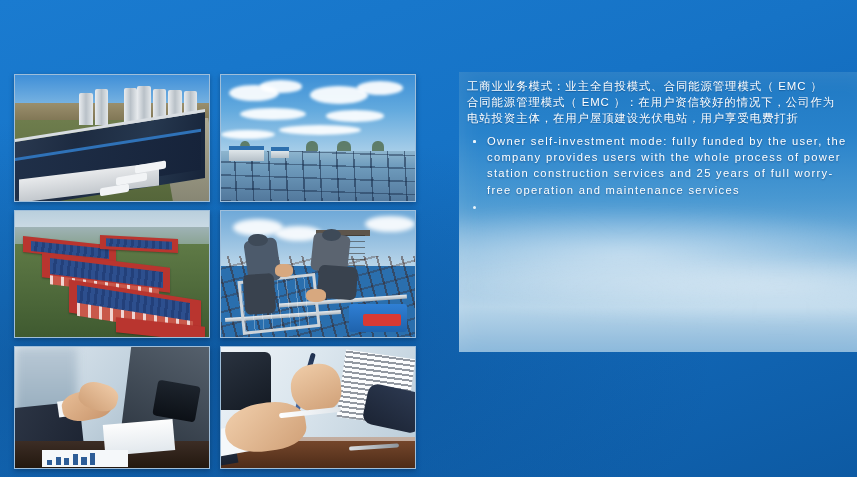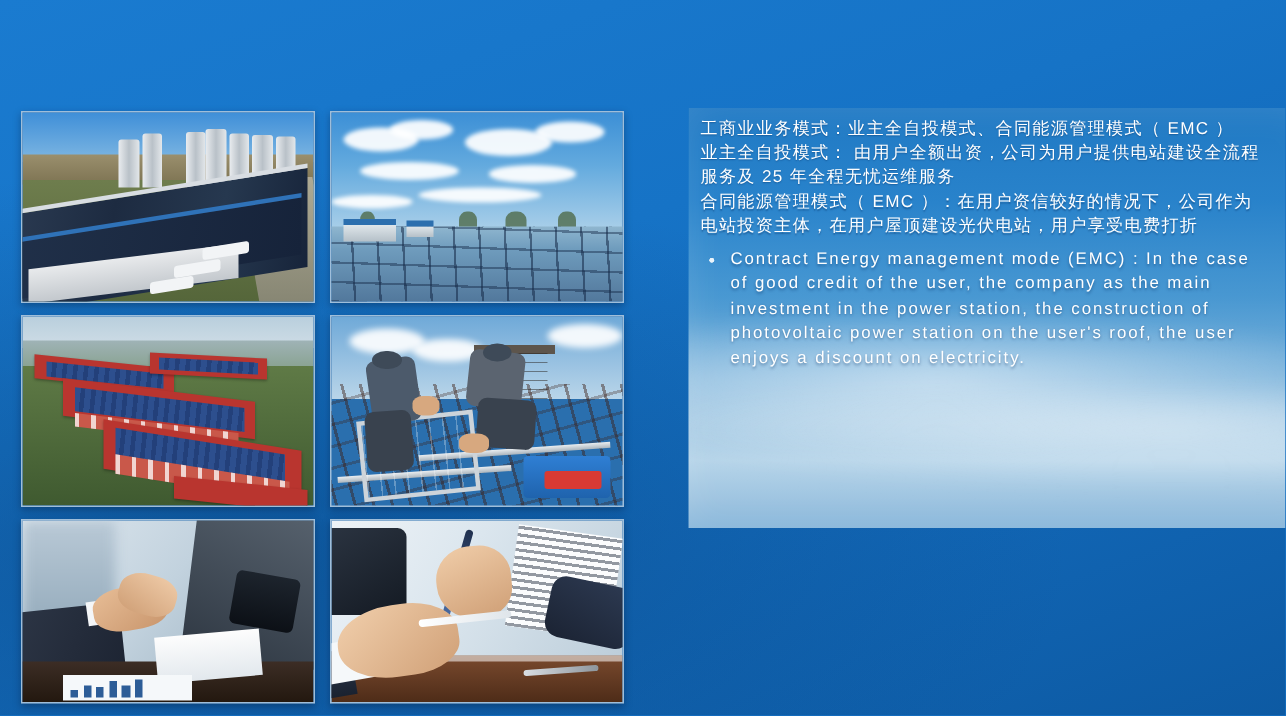--- a/index.html
+++ b/index.html
@@ -423,33 +423,32 @@
   </div>
 
   <div id="text-panel">
     <div id="panel-haze"></div>
     <div id="panel-haze2"></div>
 
     <div id="panel-inner">
 
       <div id="cn-block">
         <p class="cn-para">工商业业务模式：业主全自投模式、合同能源管理模式（ EMC ）</p>
-        <p class="cn-para">业主全自投模式： 由用户全额出资，公司为用户提供电站建设全流程服务及 25 年全程无忧运维服务</p>
         <p class="cn-para">合同能源管理模式（ EMC ）：在用户资信较好的情况下，公司作为电站投资主体，在用户屋顶建设光伏电站，用户享受电费打折</p>
       </div>
 
       <ul id="en-list">
         <li>
           <span class="dot"></span>
         </li>
         <li>
           <span class="dot"></span>
+          <span>Owner self-investment mode: fully funded by the user, the company provides users with the whole process of power station construction services and 25 years of full worry-free operation and maintenance services</span>
         </li>
         <li>
           <span class="dot"></span>
-          <span>Contract Energy management mode (EMC) : In the case of good credit of the user, the company as the main investment in the power station, the construction of photovoltaic power station on the user's roof, the user enjoys a discount on electricity.</span>
         </li>
       </ul>
 
     </div>
   </div>
 
 </div>
 
 </body></html>

